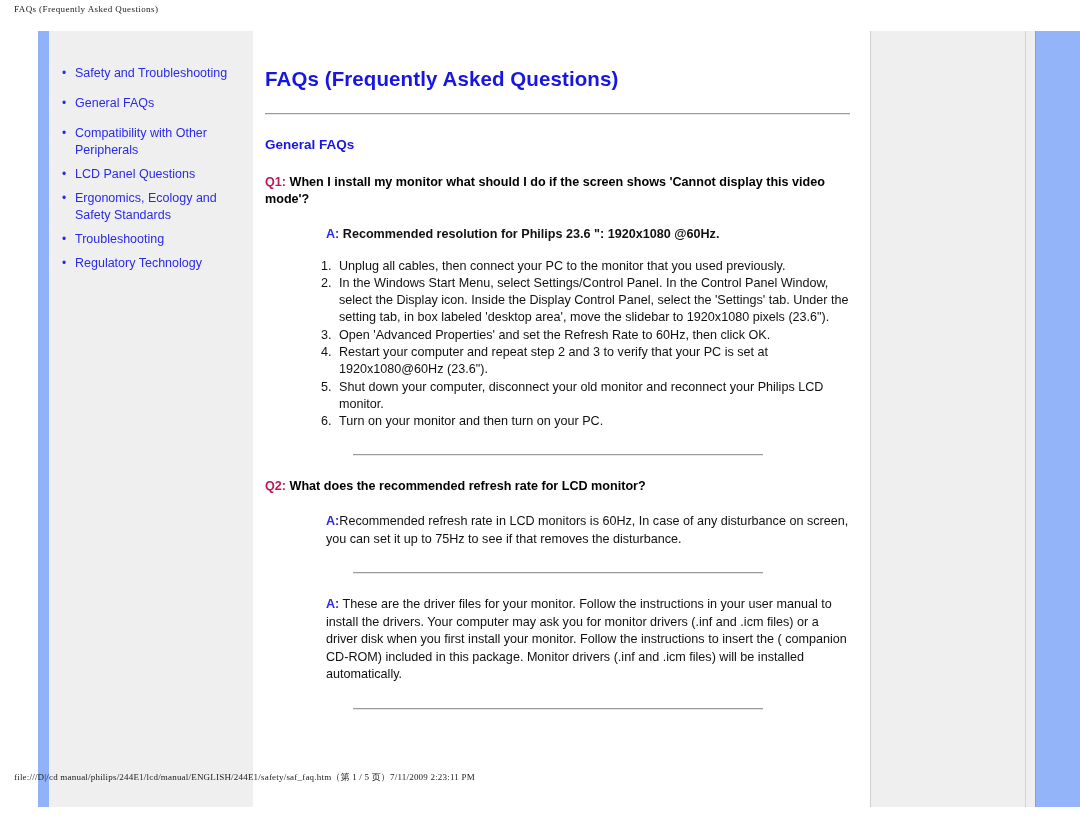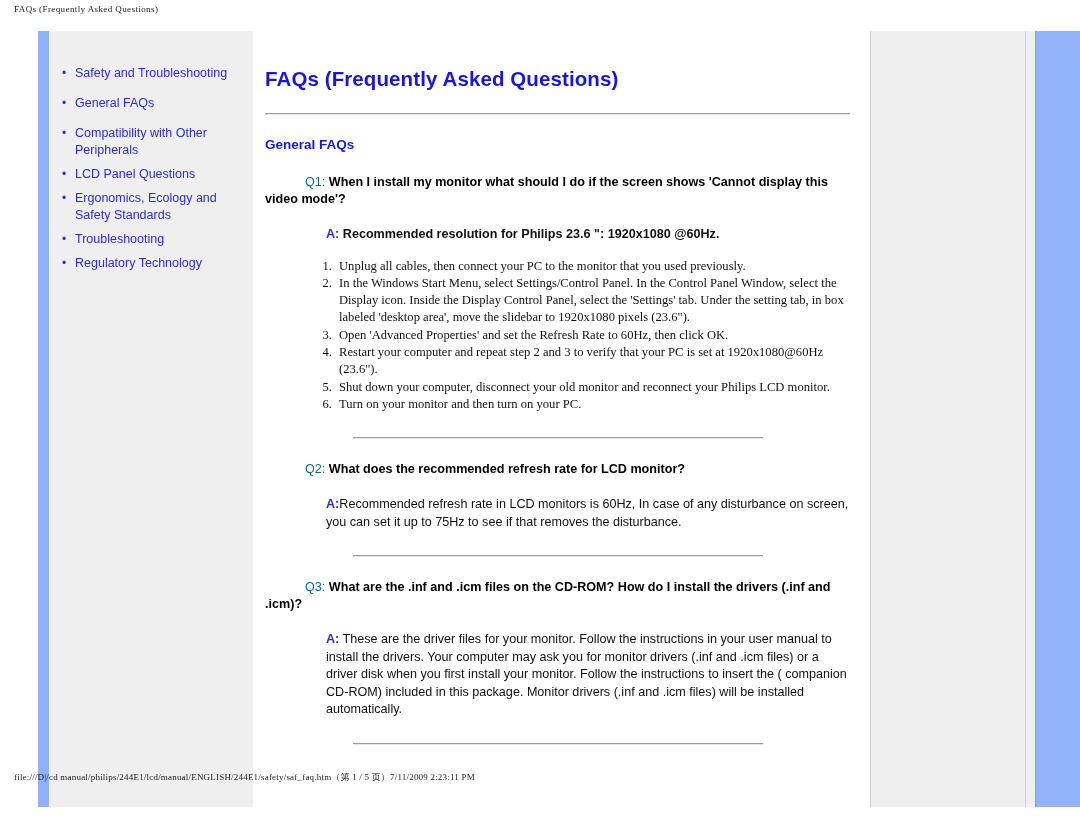--- a/index.html
+++ b/index.html
@@ -171,23 +171,22 @@
   .qa-block {
     margin-top: 22px;
   }
   .question {
     font-size: 12.6px;
     font-weight: bold;
     color: #000000;
     line-height: 17px;
   }
   .q-marker {
-    color: #0369a1;
-    font-weight: normal;
-    margin-left: 40px;
+    color: #be185d;
+    font-weight: bold;
   }
   .answer {
     margin-top: 18px;
     margin-left: 61px;
     font-size: 12.6px;
     color: #111111;
     line-height: 17.5px;
   }
   .answer.bold {
     font-weight: bold;
@@ -200,21 +199,20 @@
   ol.steps {
     margin: 14px 0 0 0;
     padding-left: 70px;
     font-size: 12.6px;
     line-height: 17.3px;
     color: #111111;
   }
   ol.steps li {
     margin-bottom: 0px;
     padding-left: 4px;
-    font-family: Liberation Serif, serif;
   }
 
   hr.sep {
     margin: 24px 0 0 0;
     width: 410px;
     margin-left: 88px;
     border: 0;
     border-top: 1px solid #9a9a9a;
     border-bottom: 1px solid #e8e8e8;
     height: 0;
@@ -297,24 +295,20 @@
         <span>What does the recommended refresh rate for LCD monitor?</span>
       </div>
       <div class="answer">
         <span class="a-marker">A:</span><span>Recommended refresh rate in LCD monitors is 60Hz, In case of any disturbance on screen, you can set it up to 75Hz to see if that removes the disturbance.</span>
       </div>
     </div>
 
     <hr class="sep">
 
     <div class="qa-block">
-      <div class="question">
-        <span class="q-marker">Q3:</span>
-        <span>What are the .inf and .icm files on the CD-ROM? How do I install the drivers (.inf and .icm)?</span>
-      </div>
       <div class="answer">
         <span class="a-marker">A:</span>
         <span>These are the driver files for your monitor. Follow the instructions in your user manual to install the drivers. Your computer may ask you for monitor drivers (.inf and .icm files) or a driver disk when you first install your monitor. Follow the instructions to insert the ( companion CD-ROM) included in this package. Monitor drivers (.inf and .icm files) will be installed automatically.</span>
       </div>
     </div>
 
     <hr class="sep">
 
   </div>
 

